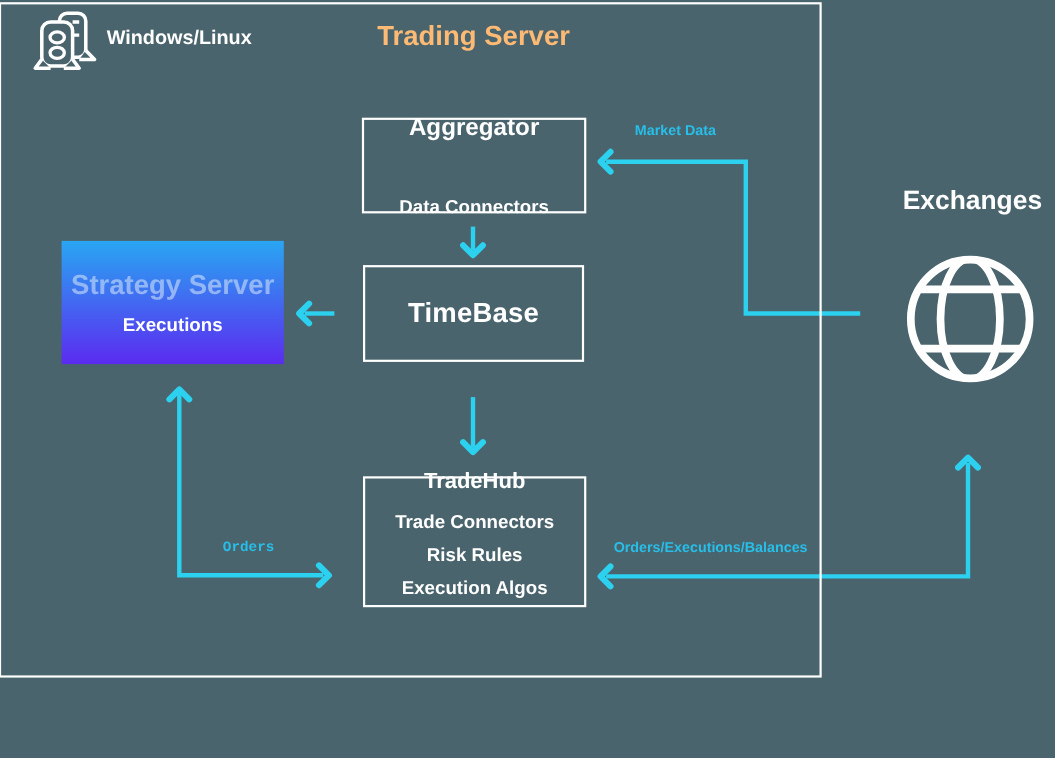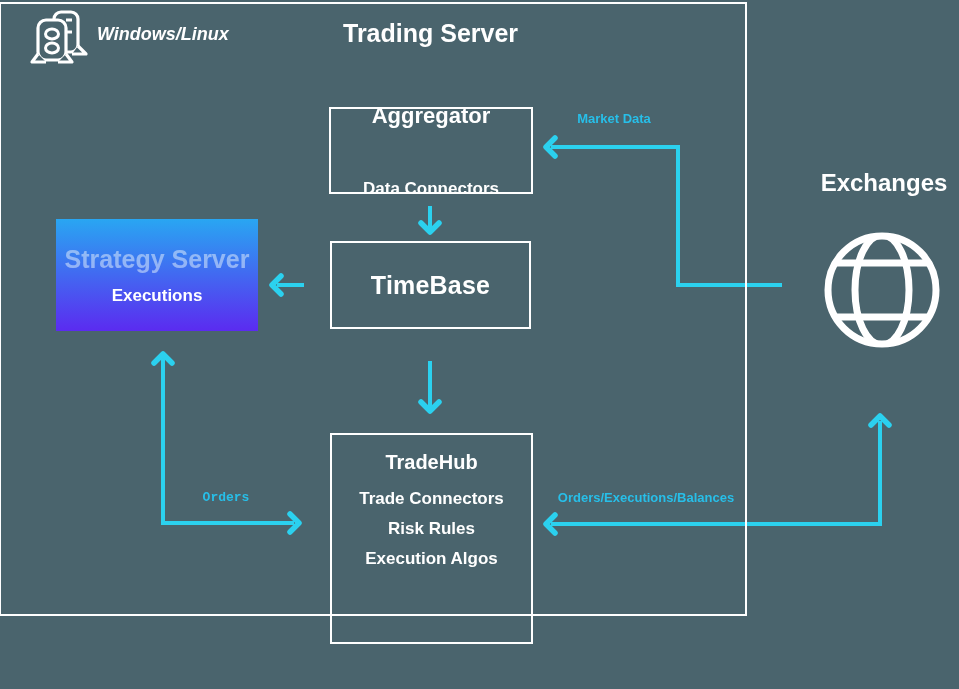--- a/index.html
+++ b/index.html
@@ -35,49 +35,48 @@
     z-index: 3;
     display: flex;
     flex-direction: column;
     align-items: center;
     justify-content: center;
     color: #FFFFFF;
     text-align: center;
   }
   .node-agg     { left: 329px; top: 107px; width: 204px; height: 87px;  gap: 10px; }
   .node-tb      { left: 330px; top: 241px; width: 201px; height: 88px; }
-  .node-th      { left: 330px; top: 433px; width: 203px; height: 211px; justify-content: flex-start; padding-top: 16px; }
+  .node-th      { left: 330px; top: 433px; width: 203px; height: 119px; justify-content: flex-end; padding-top: 16px; }
   .node-ss {
     left: 56px; top: 219px; width: 202px; height: 112px;
     border: none;
     background: linear-gradient(180deg, #29A6F2 0%, #5B2BF0 100%);
     gap: 12px;
   }
   .t-xl  { font-size: 25px; font-weight: 700; letter-spacing: 0.2px; }
   .t-lg  { font-size: 22px; font-weight: 700; text-align: right; }
   .t-md  { font-size: 20px; font-weight: 700; }
   .t-sm  { font-size: 17px; font-weight: 700; margin-top: 40px; }
   .t-xs  { font-size: 17px; font-weight: 700; line-height: 30px; }
   .ss-title { font-size: 25px; font-weight: 700; color: rgba(210,228,250,0.58); }
   .ss-sub   { font-size: 17px; font-weight: 700; color: #FFFFFF; }
   .th-title { margin-bottom: 10px; }
   .hdr-title {
     position: absolute;
     left: 343px; top: 19px;
-    color: #ffffff;
+    color: #fdba74;
     font-size: 25px; font-weight: 700;
     z-index: 3;
   }
   .platform-label {
     position: absolute;
     left: 97px; top: 24px;
     color: #FFFFFF;
     font-size: 18px; font-weight: 700;
     z-index: 3;
-    font-style: italic;
   }
   .exch-label {
     position: absolute;
     left: 884px; top: 183px;
     transform: translate(-50%, -50%);
     color: #FFFFFF;
     font-size: 24px; font-weight: 700;
     z-index: 3;
     white-space: nowrap;
   }

